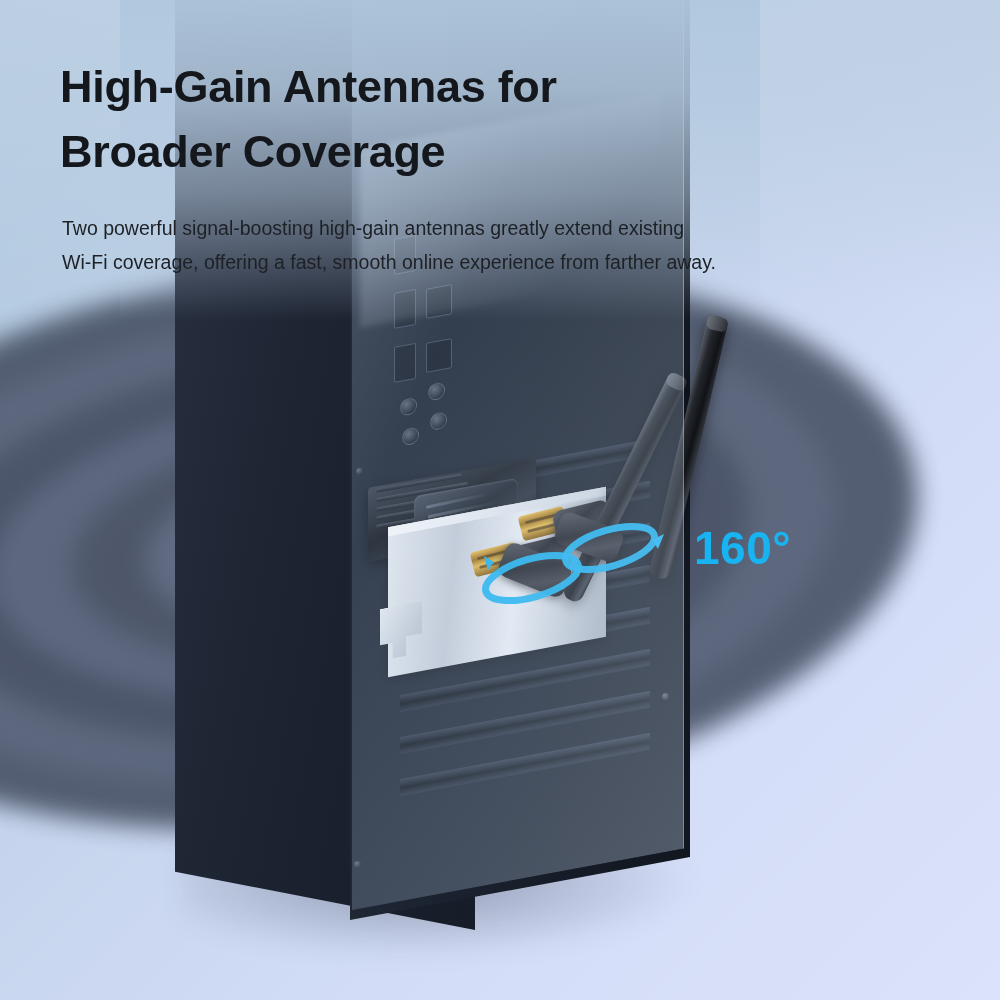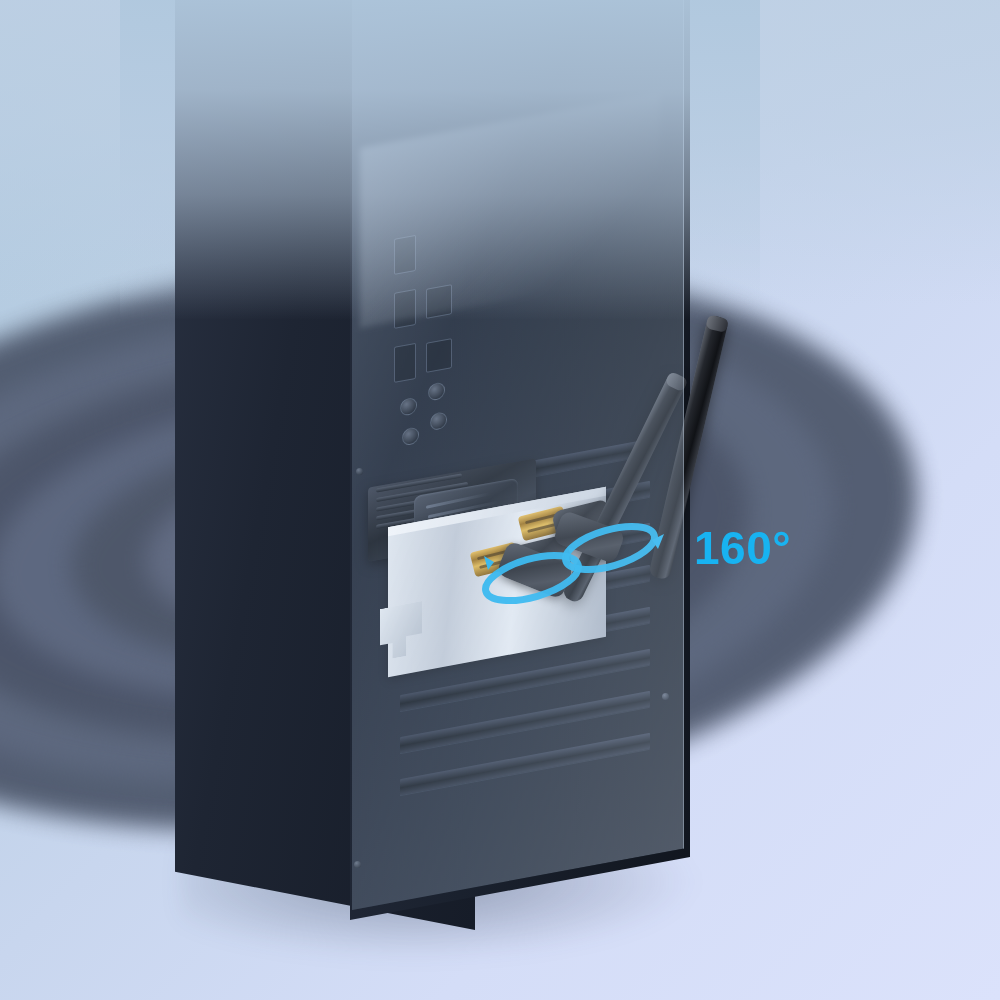--- a/index.html
+++ b/index.html
@@ -283,17 +283,25 @@
       <ellipse cx="140" cy="48" rx="46" ry="18" fill="none" stroke="#18b3f1" stroke-width="7" transform="rotate(-16 140 48)" opacity=".95"></ellipse>
       <path d="M 182 40 L 194 34 L 188 49 Z" fill="#18b3f1"></path>
     </g>
   </svg>
 
   <div class="glass"></div>
   <div class="glass-streak"></div>
 
   <div class="case-fade"></div>
 
-
+  <div class="headline">
+    <div>High-Gain Antennas for</div>
+    <div>Broader Coverage</div>
+  </div>
+
+  <div class="subcopy">
+    <div>Two powerful signal-boosting high-gain antennas greatly extend existing</div>
+    <div>Wi-Fi coverage, offering a fast, smooth online experience from farther away.</div>
+  </div>
 
   <div class="badge360">160°</div>
 
 </div>
 
 </body></html>

